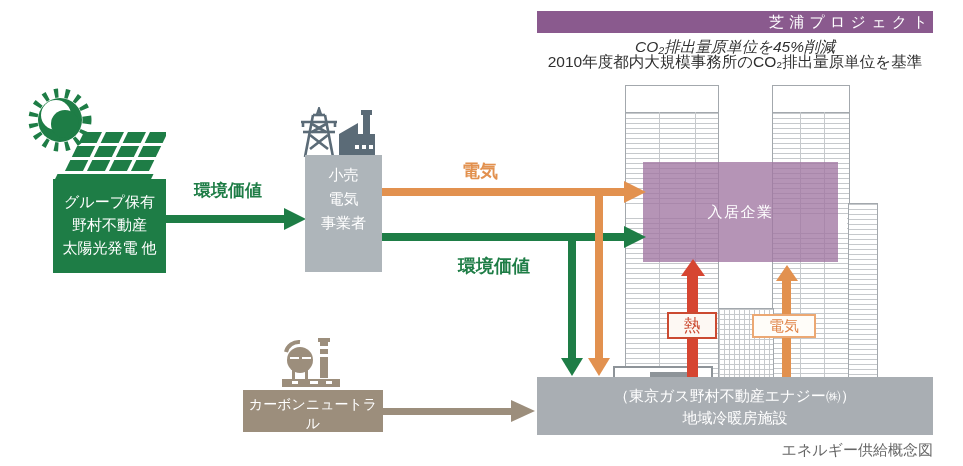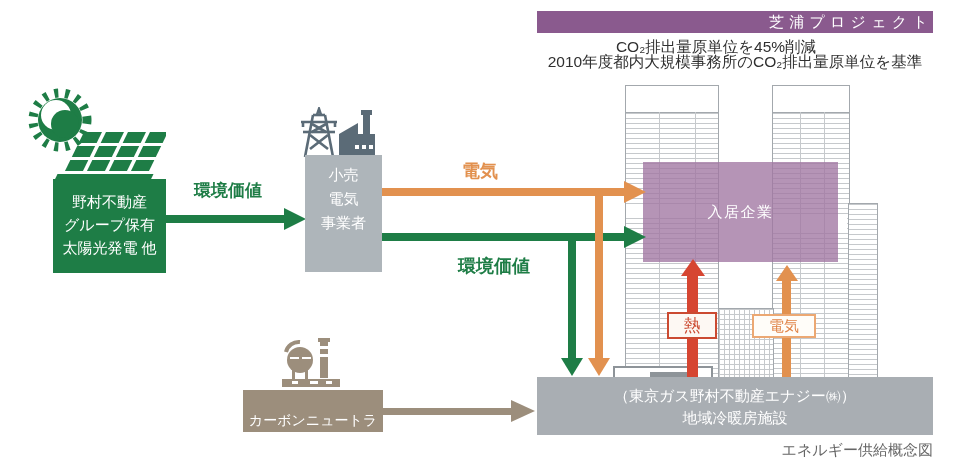--- a/index.html
+++ b/index.html
@@ -28,32 +28,32 @@
   .hatch{position:absolute;border:1px solid var(--bldg-border);
          background:repeating-linear-gradient(90deg,var(--bldg-line) 0 1px,transparent 1px 5px),
                     repeating-linear-gradient(to bottom,var(--bldg-line) 0 1px,transparent 1px 5px),#fff;}
   .hdr{background:var(--hdr-purple);color:#fff;text-align:center;
        font-size:15px;font-weight:500;letter-spacing:0.35em;line-height:22px;}
   .subline{color:#303030;font-size:15.5px;text-align:center;line-height:19px;}
   .greenbox{background:var(--green);color:#fff;text-align:center;font-size:15px;line-height:23px;padding-top:11px;box-sizing:border-box;}
   .graybox{background:var(--ret-gray);color:#fff;text-align:center;font-size:15px;line-height:24px;padding-top:8px;box-sizing:border-box;}
   .flowlabel{font-weight:700;font-size:17px;}
   .facility{background:var(--fac-gray);color:#fff;text-align:center;font-size:15px;line-height:22px;padding-top:8px;box-sizing:border-box;}
-  .taupebox{background:var(--taupe);color:#fff;text-align:center;font-size:14px;line-height:19px;padding-top:21px;box-sizing:border-box;}
+  .taupebox{background:var(--taupe);color:#fff;text-align:center;font-size:14px;line-height:19px;padding-top:5px;box-sizing:border-box;}
   .tagbox{position:absolute;box-sizing:border-box;text-align:center;background:#fdf8f3;}
   .caption{color:#666;font-size:15px;text-align:right;}
   .overlay{background:var(--ovl-purple);color:#fff;text-align:center;font-size:15px;letter-spacing:0.1em;}
 </style>
 </head>
 <body>
 
 <div id="canvas">
 
   <div class="abs hdr" style="left:537px;top:11px;width:396px;height:22px;text-align:right;">芝浦プロジェクト</div>
-  <div class="abs subline" style="left:498px;top:37px;width:436px;">CO₂排出量原単位を45%削減</div>
+  <div class="abs subline" style="left:517px;top:37px;width:436px;font-style:italic;">CO₂排出量原単位を45%削減</div>
   <div class="abs subline" style="left:517px;top:52px;width:436px;">2010年度都内大規模事務所のCO₂排出量原単位を基準</div>
 
   <div>
     <div class="penthouse" style="left:625px;top:85px;width:92px;height:27px;"></div>
     <div class="tower" style="left:625px;top:112px;width:92px;height:265px;"></div>
     <div class="abs" style="left:626px;top:204px;width:90px;height:13px;background:#fff;"></div>
     <div class="vline" style="left:659px;top:112px;height:265px;"></div>
     <div class="vline" style="left:695px;top:112px;height:265px;"></div>
 
     <div class="penthouse" style="left:772px;top:85px;width:76px;height:27px;"></div>
@@ -89,22 +89,22 @@
           <rect x="66" y="14" width="18" height="11"></rect>
         <rect x="0" y="28" width="18" height="11"></rect>
           <rect x="22" y="28" width="18" height="11"></rect>
           <rect x="44" y="28" width="18" height="11"></rect>
           <rect x="66" y="28" width="18" height="11"></rect>
         <rect x="-6" y="42" width="96" height="5"></rect>
       </g>
     </svg>
   </span>
   <div class="abs greenbox" style="left:53px;top:179px;width:113px;height:94px;">
+    <div>グループ保有</div>
     <div>野村不動産</div>
-    <div>グループ保有</div>
     <div>太陽光発電 他</div>
   </div>
 
   <div class="abs flowlabel" style="left:172px;top:179px;width:112px;text-align:center;color:var(--green);">環境価値</div>
   <div class="shaft" style="left:166px;top:215px;width:120px;height:8px;background:var(--green);"></div>
   <div class="tri" style="left:284px;top:208px;border-top:11px solid transparent;border-bottom:11px solid transparent;border-left:22px solid var(--green);"></div>
 
   <span class="abs" style="left:297px;top:107px;">
     <svg width="92" height="50" viewBox="0 0 92 50">
       <g stroke="#5b6b77" stroke-width="2.6" fill="none">

